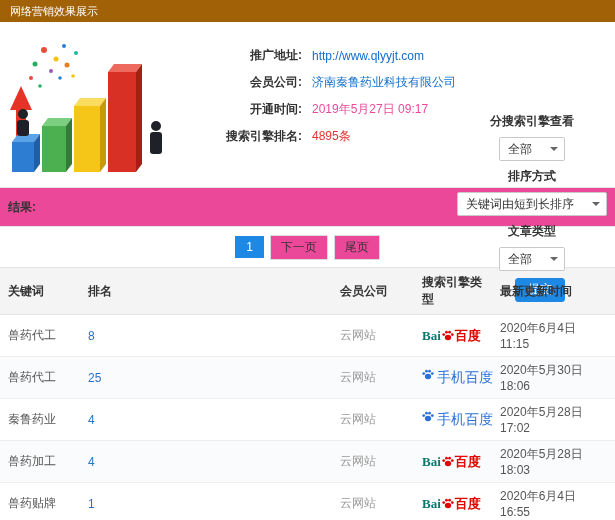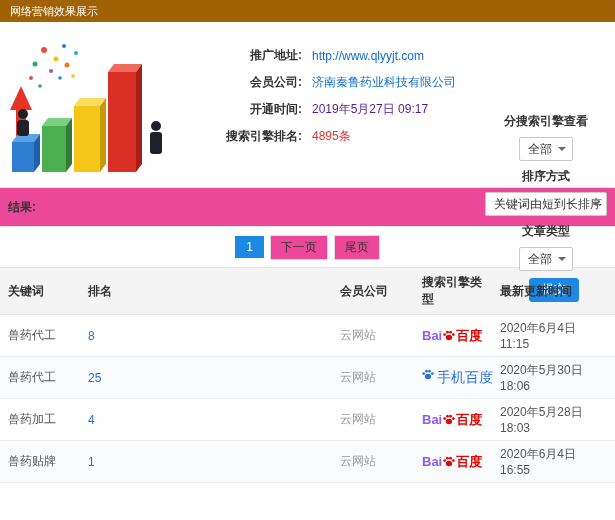--- a/index.html
+++ b/index.html
@@ -10,32 +10,32 @@
   
   .topbar { height:22px; background:#a16207; color:#fff; font-size:11px;
             line-height:22px; padding-left:10px; }
 
   
   .info-section { display:flex; padding:12px 8px 8px 4px; height:165px; }
   .clipart { width:172px; height:145px; flex:0 0 172px; }
   .info-fields { padding-top:8px; font-size:12px; }
   .info-row { display:flex; align-items:center; height:27px; }
   .info-label { width:126px; text-align:right; color:#333; font-weight:bold; margin-right:10px; }
-  .info-value { color:#4c1d95; }
+  .info-value { color:#ec4899; }
   a.link { color:#0f6ecd; text-decoration:none; }
   .red-val { color:#e53333; }
 
   
   .filter-bar { height:40px; border-top:1px solid #e6e6e6; border-bottom:1px solid #e6e6e6;
                 background:#ec4899; display:flex; align-items:center; padding:0 8px; font-size:12px; }
   .result-label { font-weight:bold; color:#333; }
   .filter-controls { margin-left:auto; display:flex; align-items:center; gap:7px;flex-direction:column; }
   .flabel { font-weight:bold; color:#333; white-space:nowrap; }
   .select { position:relative; border:1px solid #c9c9c9; background:#fff; border-radius:2px;
-            height:24px; line-height:22px; padding:0 4px 0 8px; min-width:54px; color:#333;
+            height:24px; line-height:22px; padding:0 32px 0 8px; min-width:54px; color:#333;
             cursor:pointer; white-space:nowrap; }
   .select::after { content:""; position:absolute; right:6px; top:50%; margin-top:-2px;
                    border:4px solid transparent; border-top-color:#666; }
   .btn-submit { background:#1e88e5; color:#fff; border:1px solid #1e88e5; border-radius:3px;
                 height:24px; padding:0 12px; font-size:12px; cursor:pointer;
                 font-family:"Liberation Sans", sans-serif;margin-left:16px; }
 
   
   .pagination { height:40px; display:flex; align-items:center; justify-content:center; gap:6px; }
   .page-btn { display:inline-block; border:1px solid #ddd; background:#ec4899; color:#333;
@@ -46,21 +46,21 @@
   table { width:100%; border-collapse:collapse; font-size:12px; table-layout:fixed; }
   th { text-align:left; background:#f4f4f4; color:#333; font-weight:bold;
        padding:6px 8px; border-top:1px solid #e5e5e5; border-bottom:1px solid #e5e5e5; }
   td { padding:5px 8px; border-bottom:1px solid #eee; color:#444; height:27px; }
   tbody tr:nth-child(even) td { background:#fafbfc; }
   td.kw { color:#555; }
   a.rank { color:#2a72c8; text-decoration:none; cursor:pointer; }
   td.rank-type { color:#999; }
   td.time { color:#555; }
   .logo-baidu { font-weight:bold; font-size:13px; white-space:nowrap; display:inline-flex; align-items:center; gap:1px; }
-  .logo-baidu .bai { color:#8b5cf6; }
+  .logo-baidu .bai { color:#0f766e;font-family:Liberation Serif, serif; }
   .logo-baidu .du { color:#e10601; }
   .paw-red { color:#e10601; display:inline-flex; }
   .logo-mobile { color:#2a72d9; font-size:14px; white-space:nowrap; display:inline-flex; align-items:flex-start; gap:3px; }
   .paw-blue { color:#2a72d9; display:inline-flex; }
   .paw { display:block; }
 </style>
 </head>
 <body>
 
 <div class="page">
@@ -213,20 +213,38 @@
                   <circle cx="4.8" cy="2.4" r="1.5" fill="currentColor"></circle>
                   <circle cx="8.2" cy="2.4" r="1.5" fill="currentColor"></circle>
                   <circle cx="11.2" cy="5" r="1.5" fill="currentColor"></circle>
                 </svg>
               </span>
               <span>手机百度</span>
             </span></td>
           <td class="time">2020年5月30日 18:06</td>
         </tr>
         <tr>
+          <td class="kw">秦鲁药业</td>
+          <td><a class="rank" href="#">4</a></td>
+          <td class="rank-type">云网站</td>
+          <td><span class="logo-mobile">
+              <span class="paw-blue">
+                <svg class="paw" viewBox="0 0 13 12" width="12" height="11">
+                  <ellipse cx="6.5" cy="8.2" rx="3.4" ry="2.9" fill="currentColor"></ellipse>
+                  <circle cx="1.8" cy="5" r="1.5" fill="currentColor"></circle>
+                  <circle cx="4.8" cy="2.4" r="1.5" fill="currentColor"></circle>
+                  <circle cx="8.2" cy="2.4" r="1.5" fill="currentColor"></circle>
+                  <circle cx="11.2" cy="5" r="1.5" fill="currentColor"></circle>
+                </svg>
+              </span>
+              <span>手机百度</span>
+            </span></td>
+          <td class="time">2020年5月28日 17:02</td>
+        </tr>
+        <tr>
           <td class="kw">兽药加工</td>
           <td><a class="rank" href="#">4</a></td>
           <td class="rank-type">云网站</td>
           <td><span class="logo-baidu">
               <span class="bai">Bai</span>
               <span class="paw-red">
                 <svg class="paw" viewBox="0 0 13 12" width="12" height="11">
                   <ellipse cx="6.5" cy="8.2" rx="3.4" ry="2.9" fill="currentColor"></ellipse>
                   <circle cx="1.8" cy="5" r="1.5" fill="currentColor"></circle>
                   <circle cx="4.8" cy="2.4" r="1.5" fill="currentColor"></circle>

